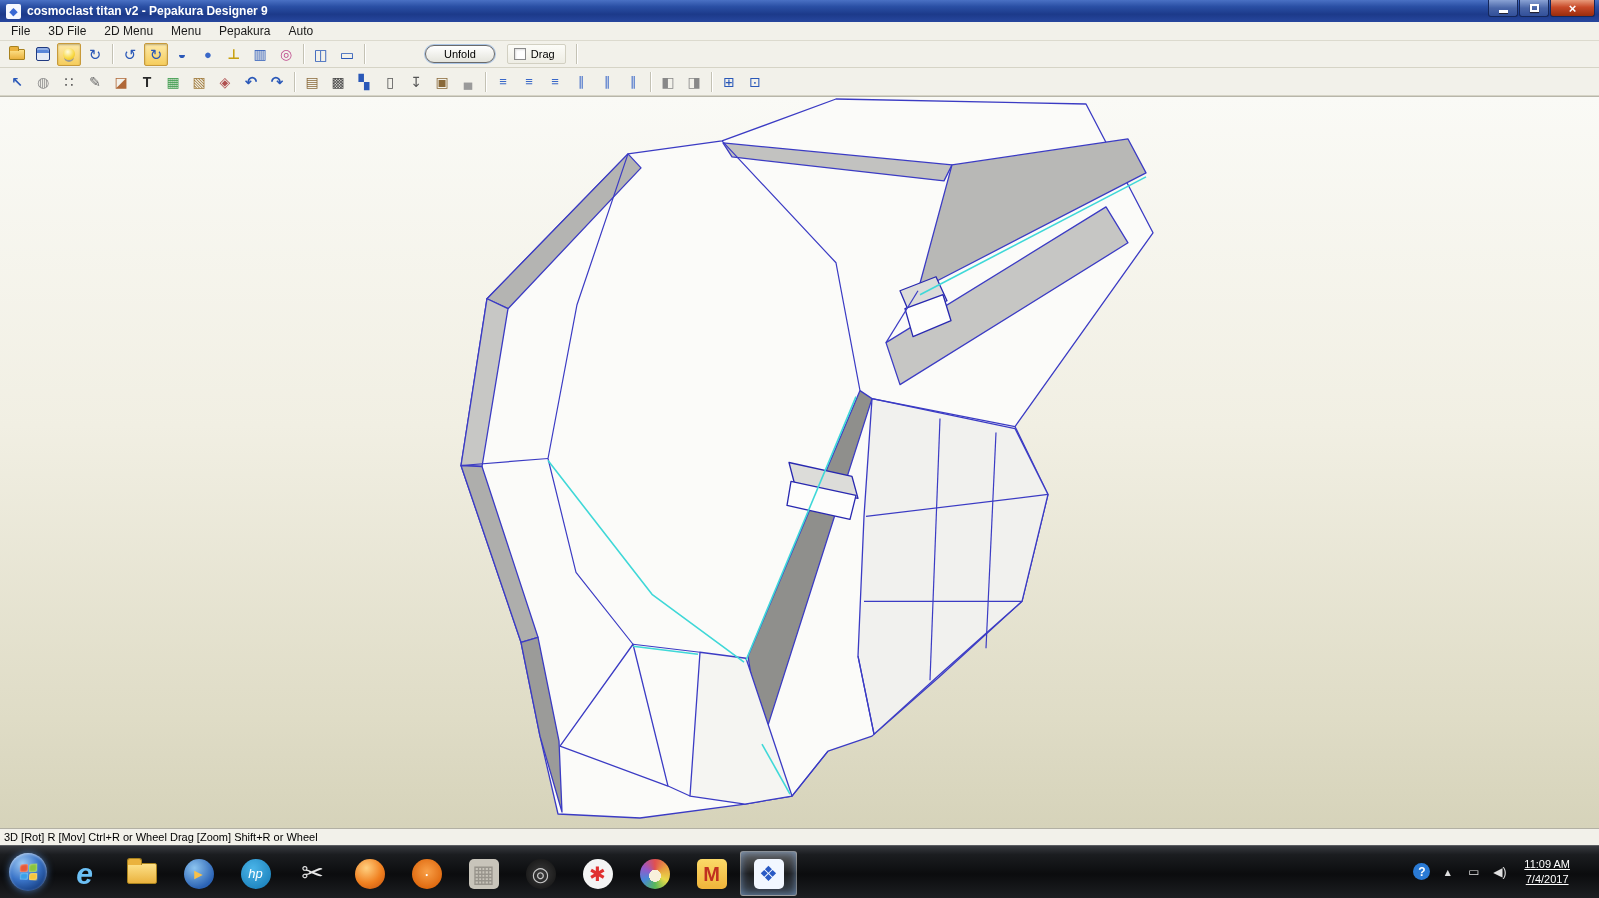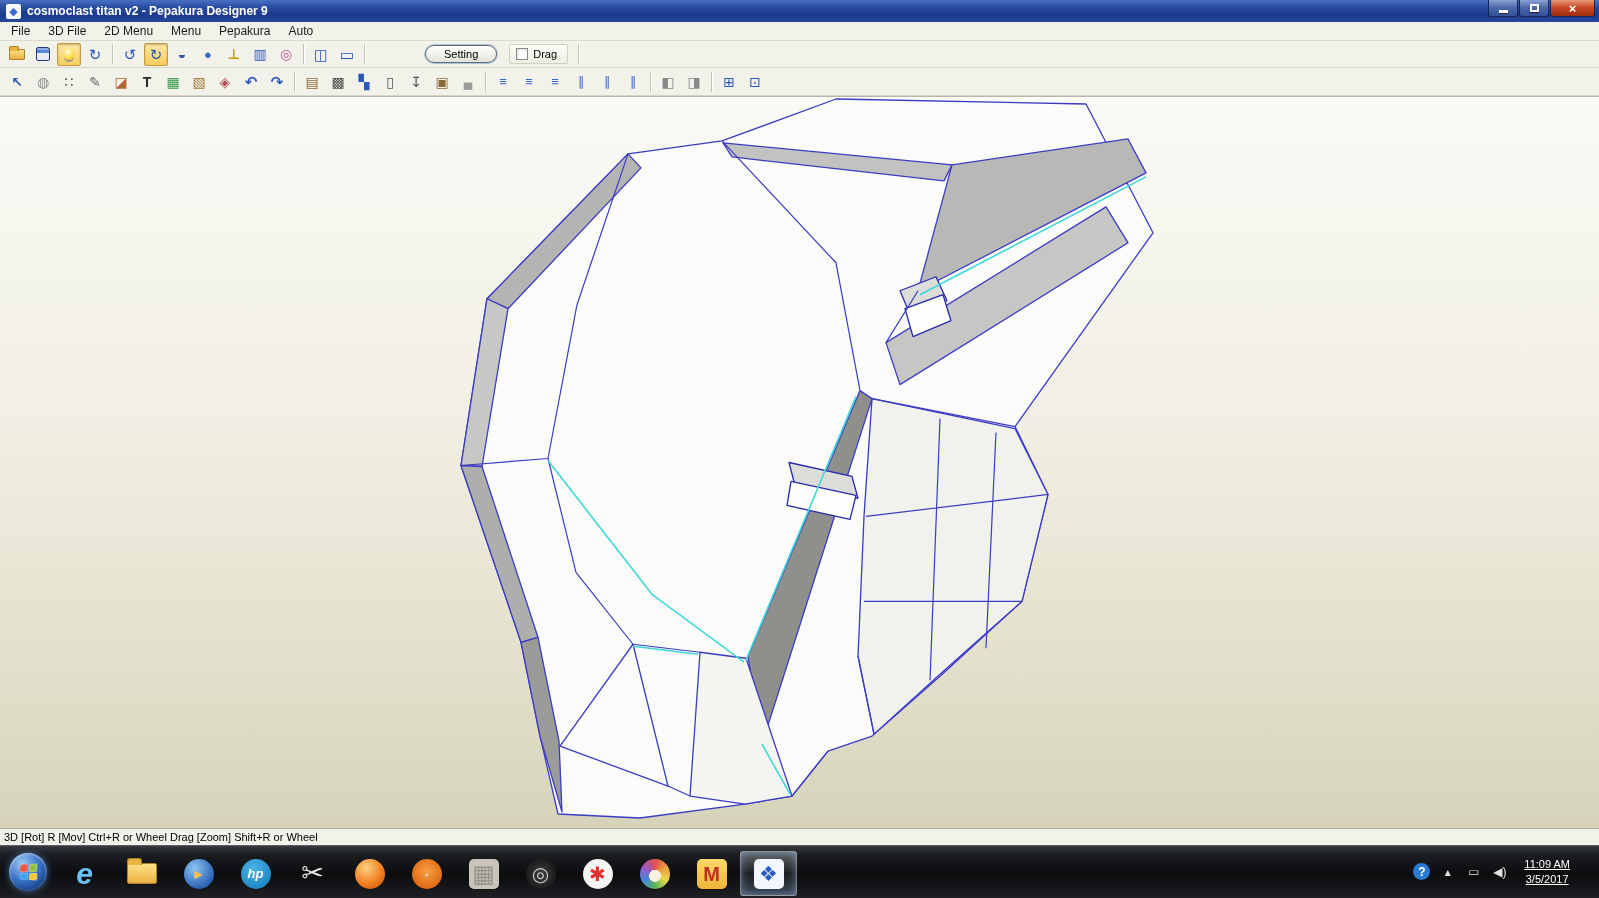--- a/index.html
+++ b/index.html
@@ -167,21 +167,21 @@
       </span>
       <span class="tsep"></span>
       <span class="tbtn">
         <span class="tglyph" style="color: rgb(42, 88, 184); font-size: 15px;">◫</span>
       </span>
       <span class="tbtn">
         <span class="tglyph" style="color: rgb(42, 88, 184); font-size: 15px;">▭</span>
       </span>
       <span class="tsep"></span>
     </span>
-  <button class="unfold-btn">Setting</button>
+  <button class="unfold-btn">Unfold</button>
   <label class="auto-group">
     <span class="checkbox"></span>
     <span>Drag</span>
   </label>
   <span class="tsep" style="margin-left:10px;"></span>
 </div>
 
 <div class="toolbar row2">
     <span class="tbtn">
       <span class="tglyph" style="color: rgb(42, 88, 184); font-size: 14px; font-weight: bold;">↖</span>
@@ -332,21 +332,21 @@
       <div class="tb-item">
         <span class="tb-glyph" style="color: rgb(108, 192, 245); font-size: 30px; font-weight: bold; font-style: italic;">e</span>
       </div>
       <div class="tb-item">
         <span class="tb-glyph tfolder"></span>
       </div>
       <div class="tb-item">
         <span class="tb-glyph chipcircle" style="color: rgb(248, 192, 72); background: radial-gradient(circle at 35% 30%, rgb(140, 196, 240), rgb(42, 98, 180) 72%); font-size: 14px;">►</span>
       </div>
       <div class="tb-item">
-        <span class="tb-glyph chipcircle" style="color: rgb(255, 255, 255); background: radial-gradient(circle at 40% 32%, rgb(74, 180, 232), rgb(18, 120, 180)); font-size: 13px; font-weight: bold; font-style: italic;">hp</span>
+        <span class="tb-glyph chipcircle" style="color: rgb(255, 255, 255); background: radial-gradient(circle at 40% 32%, rgb(74, 180, 232), rgb(18, 120, 180)); font-size: 13px; font-weight: normal; font-style: italic;">hp</span>
       </div>
       <div class="tb-item">
         <span class="tb-glyph" style="color: rgb(232, 232, 232); font-size: 27px;">✂</span>
       </div>
       <div class="tb-item">
         <span class="tb-glyph chipcircle" style="background: radial-gradient(circle at 38% 30%, rgb(255, 208, 128), rgb(240, 128, 32) 55%, rgb(196, 80, 12));"></span>
       </div>
       <div class="tb-item">
         <span class="tb-glyph chipcircle" style="color: rgb(255, 255, 255); background: radial-gradient(circle at 50% 42%, rgb(248, 160, 72), rgb(224, 106, 16) 72%); font-size: 18px;">∙</span>
       </div>
@@ -371,17 +371,17 @@
     </div>
   <div class="tray">
     <span style="display:flex;align-items:center;gap:9px;">
         <span class="tray-icon traycirc" style="color: rgb(255, 255, 255); background: rgb(42, 122, 212);">?</span>
         <span class="tray-icon" style="color: rgb(224, 224, 224);">▴</span>
         <span class="tray-icon" style="color: rgb(224, 224, 224);">▭</span>
         <span class="tray-icon" style="color: rgb(224, 224, 224);">◀)</span>
       </span>
     <div class="clock">
       <div>11:09 AM</div>
-      <div>3/5/2017</div>
+      <div>7/4/2017</div>
     </div>
     <div class="show-desktop"></div>
   </div>
 </div>
 
 </body></html>

